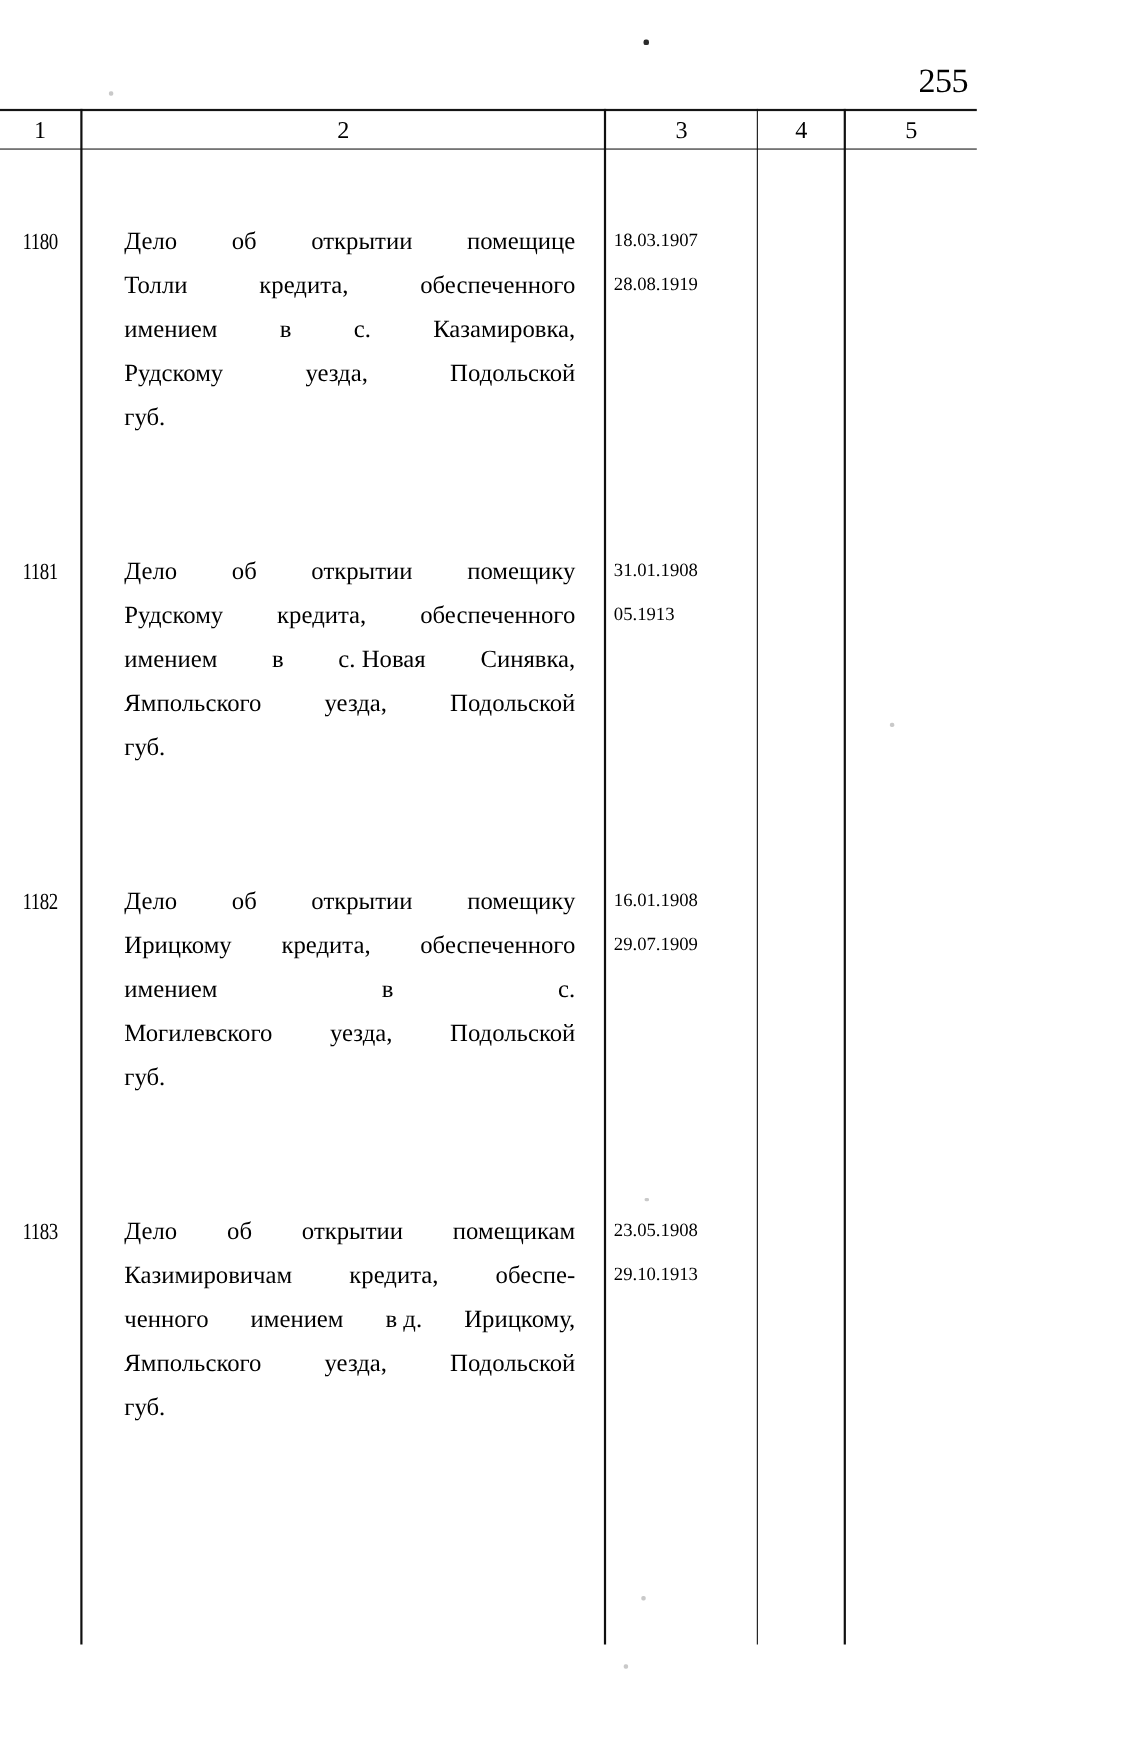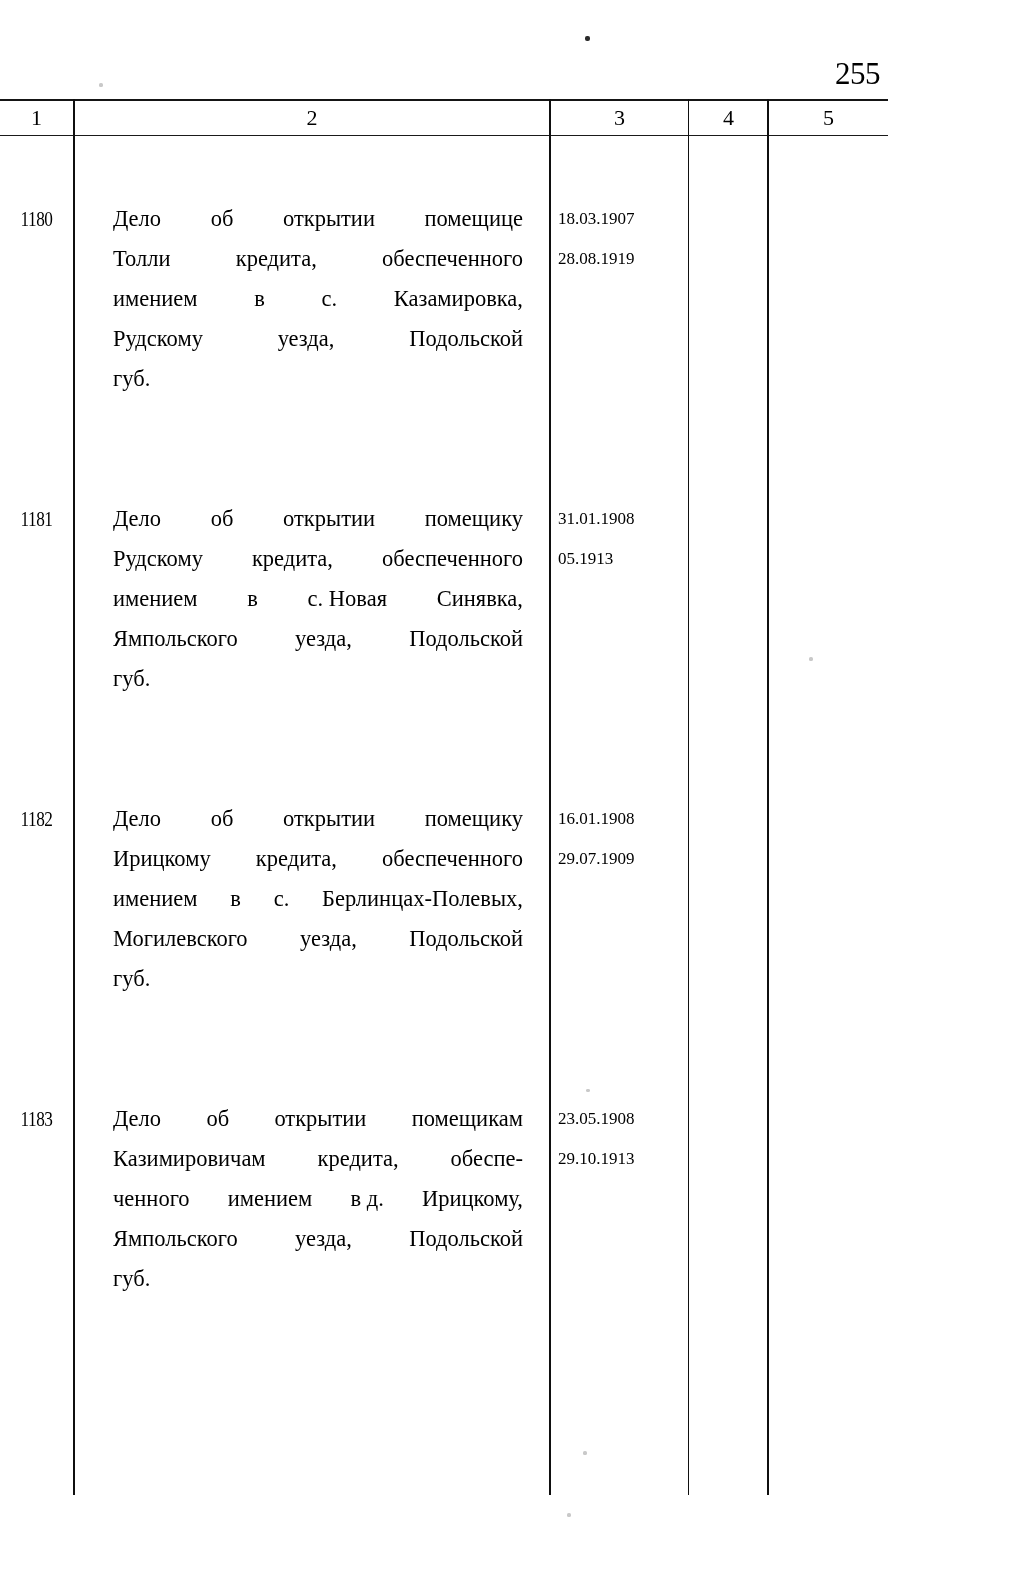--- a/index.html
+++ b/index.html
@@ -251,21 +251,20 @@
       </span>
       <span class="ln just">
         <span>Ирицкому</span>
         <span>кредита,</span>
         <span>обеспеченного</span>
       </span>
       <span class="ln just">
         <span>имением</span>
         <span>в</span>
         <span>с.</span>
-        <span>Берлинцах-Полевых,</span>
       </span>
       <span class="ln just">
         <span>Могилевского</span>
         <span>уезда,</span>
         <span>Подольской</span>
       </span>
       <span class="ln">губ.</span>
     </div>
     <div class="cell-dates">
       <span class="dl">16.01.1908</span>

